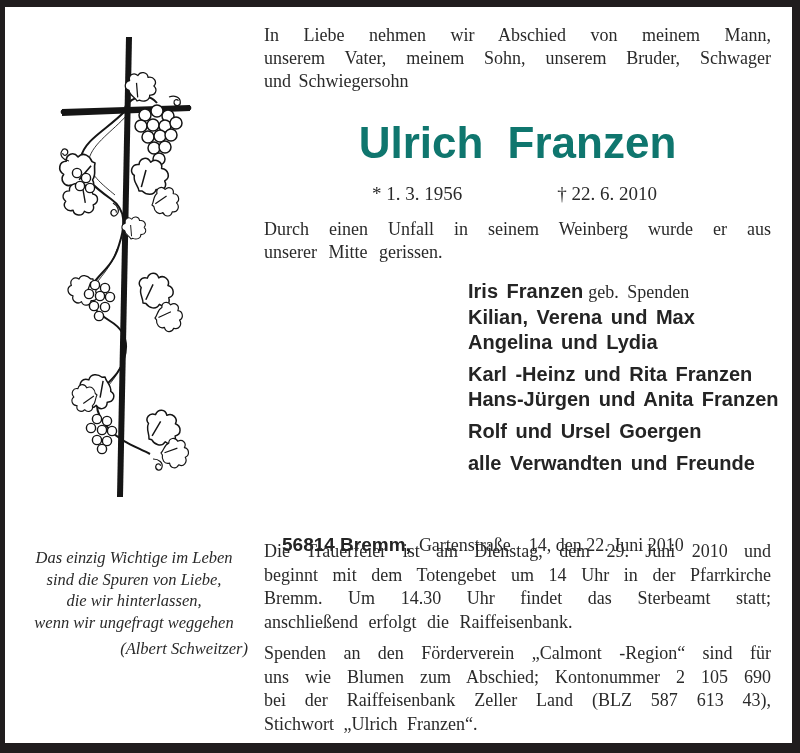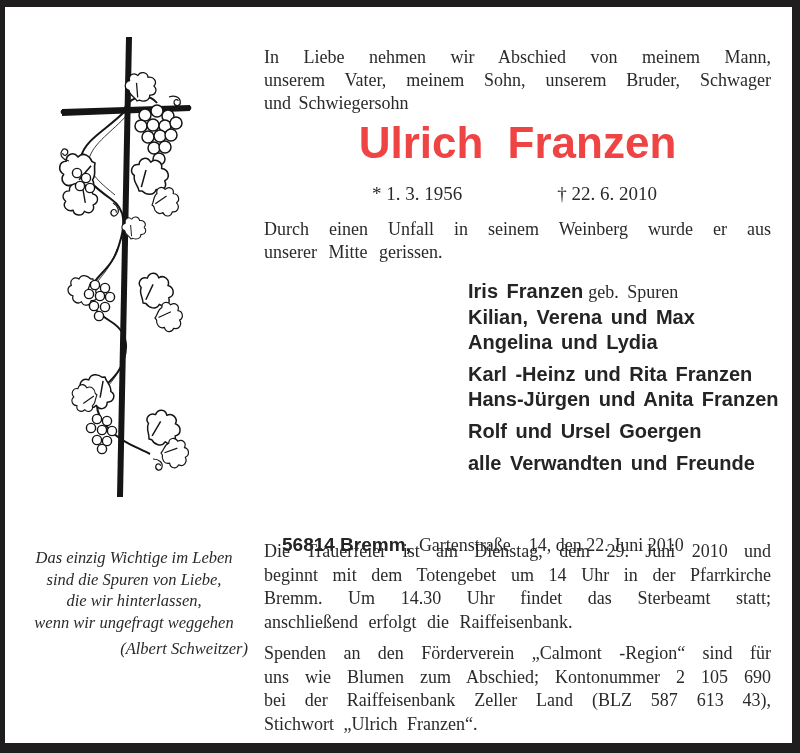--- a/index.html
+++ b/index.html
@@ -12,26 +12,26 @@
   .abs { position:absolute; }
 
   
   .artwork { left:48px; top:24px; width:160px; height:470px; }
 
   
   .col { left:259px; width:507px; }
   .serifpara { font-size:18px; line-height:23px; word-spacing:1px; }
   .jline { text-align:justify; text-align-last:justify; }
   .jline:last-child { text-align-last:left; }
-  .intro { top:39px; }
+  .intro { top:17px; }
   .intro .jline:last-child { word-spacing:3px; }
 
   .name-title {
     top:112px; text-align:center; font-family:"Liberation Sans", sans-serif;
-    font-weight:bold; font-size:44px; line-height:48px; color:#ef4444;
+    font-weight:bold; font-size:44px; line-height:48px; color:#0f766e;
     word-spacing:12px; letter-spacing:0px; margin:0;
   }
 
   .dates { top:176px; display:flex; padding-left:108px; gap:95px;
            font-size:19px; line-height:22px; }
 
   .cause { top:211px; }
   .cause .jline:last-child { word-spacing:7px; }
 
   .mourners { left:463px; top:272px; width:330px;
@@ -156,21 +156,21 @@
   </div>
 
   <div class="abs col serifpara cause">
       <div class="jline">Durch einen Unfall in seinem Weinberg wurde er aus</div>
       <div class="jline">unserer Mitte gerissen.</div>
     </div>
 
   <div class="abs mourners">
     <div class="group">
       <div>
-        <span>Iris Franzen</span><span class="suffix">geb. Spuren</span>
+        <span>Iris Franzen</span><span class="suffix">geb. Spenden</span>
       </div>
       <div>Kilian, Verena und Max</div>
       <div>Angelina und Lydia</div>
     </div>
     <div class="group">
       <div>Karl -Heinz und Rita Franzen</div>
       <div>Hans-Jürgen und Anita Franzen</div>
     </div>
     <div class="group">
       <div>Rolf und Ursel Goergen</div>

